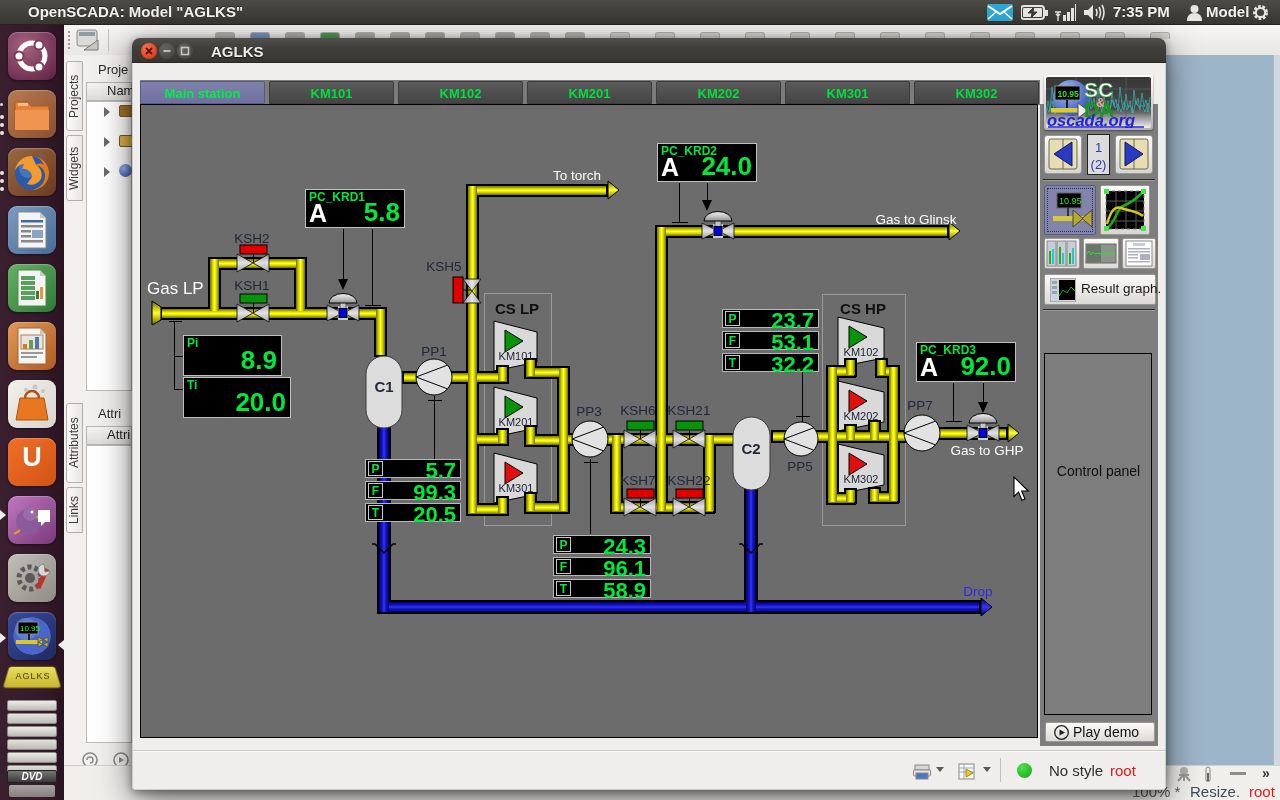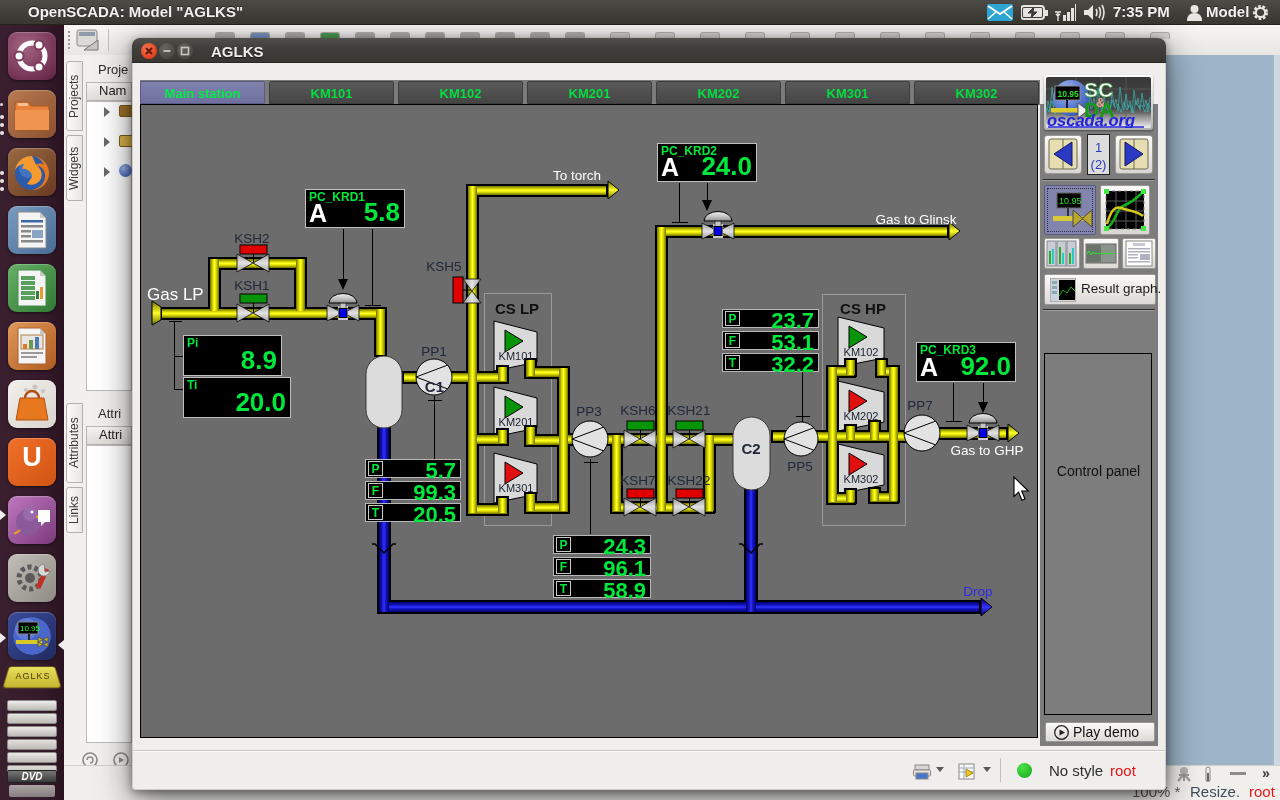--- a/index.html
+++ b/index.html
@@ -6,21 +6,21 @@
 .abs{position:absolute}
 
 #panel{position:absolute;left:0;top:0;width:1280px;height:25px;background:linear-gradient(180deg,#4c4b45 0%,#403f3a 55%,#37362f 100%);border-bottom:1px solid #23221e;color:#fff}
 #panel .t{position:absolute;top:3px;font-size:15px;font-weight:bold;color:#f4f2ef;text-shadow:0 -1px 0 #222}
 
 #ide{position:absolute;left:64px;top:25px;width:1216px;height:775px;background:#f1f0ee}
 #mdi{position:absolute;left:1076px;top:30px;width:140px;height:710px;background:#9db5c8}
 .vtab{position:absolute;left:2px;width:17px;background:linear-gradient(90deg,#fbfaf9,#e8e6e3);border:1px solid #b2b0ac;border-radius:3px 0 0 3px;color:#3a3a3a;font-size:12px}
 .vtab span{position:absolute;left:0;top:0;width:15px;height:100%;writing-mode:vertical-rl;transform:rotate(180deg);text-align:center;white-space:nowrap}
 .dockt{position:absolute;font-size:13px;color:#2c2c2c}
-.hdr{position:absolute;background:linear-gradient(180deg,#f4f3f1,#dedcd8);border:1px solid #b8b6b2;font-size:13px;color:#222;padding-left:12px}
+.hdr{position:absolute;background:linear-gradient(180deg,#f4f3f1,#dedcd8);border:1px solid #b8b6b2;font-size:13px;color:#222;padding-left:20px}
 .white{position:absolute;background:#ffffff;border:1px solid #bdbbb7}
 
 #launcher{position:absolute;left:0;top:25px;width:64px;height:775px;background:linear-gradient(90deg,#3a1f2f 0%,#341a2a 70%,#2a1320 100%)}
 .tile{position:absolute;left:8px;width:48px;height:48px;border-radius:9px;box-shadow:inset 0 1px 1px rgba(255,255,255,.25),0 1px 3px rgba(0,0,0,.5)}
 
 #win{position:absolute;left:132px;top:38px;width:1034px;height:752px;border-radius:8px 8px 4px 4px;box-shadow:0 10px 34px rgba(0,0,0,.55),0 2px 8px rgba(0,0,0,.4)}
 #tbar{position:absolute;left:0;top:0;width:1034px;height:25px;background:linear-gradient(180deg,#504f4a 0%,#403f3b 40%,#373631 100%);border-radius:8px 8px 0 0;border-bottom:1px solid #282722}
 #tbar .ttl{position:absolute;left:79px;top:5px;font-size:15px;font-weight:bold;color:#eeedeb;text-shadow:0 1px 1px #111}
 .wbtn{position:absolute;top:5px;width:16px;height:16px;border-radius:50%}
 #wbody{position:absolute;left:0;top:25px;width:1034px;height:727px;background:#efeeec;border-radius:0 0 4px 4px;border-left:1px solid #cfcdc9;border-right:1px solid #cfcdc9;border-bottom:1px solid #cfcdc9}
@@ -626,29 +626,29 @@
 <div class="lab" style="left:233px;top:239px;width:120px;text-align:center;">PP1</div>
 <div class="lab" style="left:388px;top:299px;width:120px;text-align:center;">PP3</div>
 <div class="lab" style="left:437px;top:298px;width:120px;text-align:center;">KSH6</div>
 <div class="lab" style="left:488px;top:298px;width:120px;text-align:center;">KSH21</div>
 <div class="lab" style="left:437px;top:368px;width:120px;text-align:center;">KSH7</div>
 <div class="lab" style="left:488px;top:368px;width:120px;text-align:center;">KSH22</div>
 <div class="lab" style="left:599px;top:354px;width:120px;text-align:center;">PP5</div>
 <div class="lab" style="left:719px;top:293px;width:120px;text-align:center;">PP7</div>
 <div class="lab" style="left:316px;top:195px;width:120px;text-align:center;font-weight:bold;font-size:15px;color:#111">CS LP</div>
 <div class="lab" style="left:662px;top:195px;width:120px;text-align:center;font-weight:bold;font-size:15px;color:#111">CS HP</div>
-<div class="lab" style="left:183px;top:273px;width:120px;text-align:right;font-weight:bold;font-size:15px">C1</div>
+<div class="lab" style="left:183px;top:273px;width:120px;text-align:center;font-weight:bold;font-size:15px">C1</div>
 <div class="lab" style="left:550px;top:335px;width:120px;text-align:center;font-weight:bold;font-size:15px">C2</div>
 <div class="lab" style="left:315px;top:245px;width:120px;text-align:center;font-size:11px;color:#1a2030">KM101</div>
 <div class="lab" style="left:315px;top:311px;width:120px;text-align:center;font-size:11px;color:#1a2030">KM201</div>
 <div class="lab" style="left:315px;top:377px;width:120px;text-align:center;font-size:11px;color:#1a2030">KM301</div>
 <div class="lab" style="left:660px;top:241px;width:120px;text-align:center;font-size:11px;color:#1a2030">KM102</div>
 <div class="lab" style="left:660px;top:305px;width:120px;text-align:center;font-size:11px;color:#1a2030">KM202</div>
 <div class="lab" style="left:660px;top:368px;width:120px;text-align:center;font-size:11px;color:#1a2030">KM302</div>
-<div class="ylab" style="left:6px;top:180px;font-size:17px">Gas LP</div>
+<div class="ylab" style="left:6px;top:174px;font-size:17px">Gas LP</div>
 <div class="ylab" style="left:376px;top:63px;width:120px;text-align:center;">To torch</div>
 <div class="ylab" style="left:715px;top:107px;width:120px;text-align:center;">Gas to Glinsk</div>
 <div class="ylab" style="left:786px;top:338px;width:120px;text-align:center;">Gas to GHP</div>
 <div class="ylab" style="left:777px;top:479px;width:120px;text-align:center;color:#2a2ae8">Drop</div>
       </div>
 <div id="side">
         <div class="abs" style="left:4px;top:31px;width:38px;height:39px;background:linear-gradient(180deg,#fbfaf8,#d8d6d2);border:1px solid #9a9894;border-radius:3px">
           <svg width="36" height="37">
             <rect x="4" y="3" width="28" height="30" rx="2" fill="#e6ddb2" stroke="#6a6a50"></rect>
             <line x1="18" y1="3" x2="18" y2="33" stroke="#6a6a50"></line>

